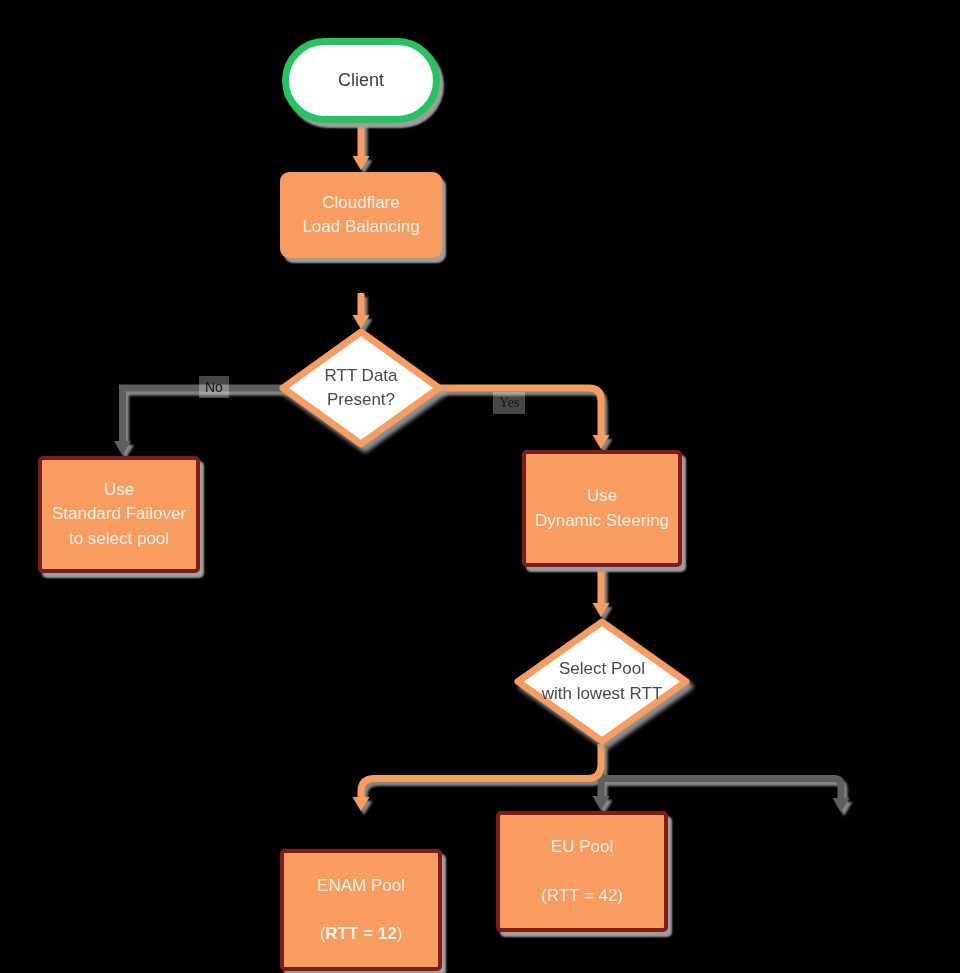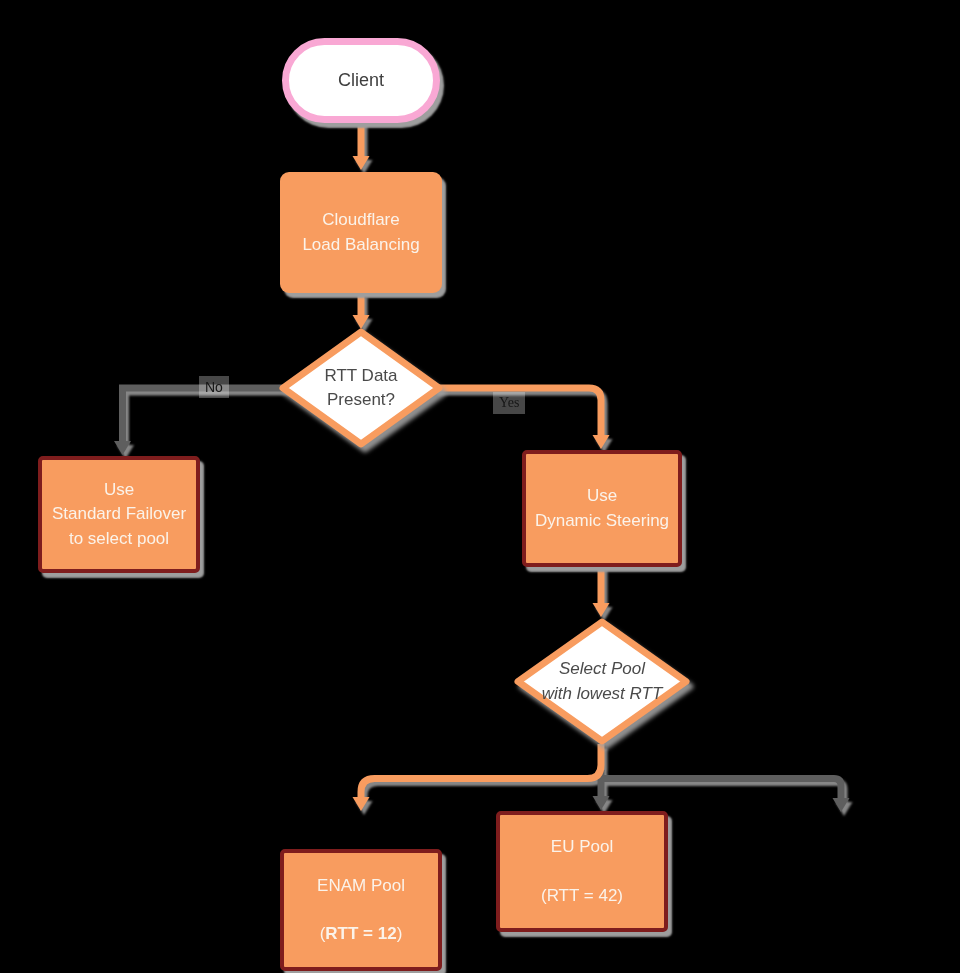--- a/index.html
+++ b/index.html
@@ -35,21 +35,21 @@
     border-radius: 9px;
     box-shadow: 4px 5px 2px #9E9E9E;
     white-space: pre-line;
   }
   .node.bordered {
     border: 4px solid #7f1d1d;
     border-radius: 5px;
   }
   .node.terminator {
     background: #FFFFFF;
-    border: 7px solid #f9a8d4;
+    border: 7px solid #22c55e;
     border-radius: 46px;
     color: #3F3F3F;
     font-size: 18px;
   }
   .diamond-wrap {
     position: absolute;
     filter: drop-shadow(4px 5px 2px rgba(158,158,158,0.9));
   }
   .diamond-text {
     position: absolute;
@@ -104,21 +104,21 @@
       <polygon points="601,449 592.5,435 609.5,435"></polygon>
       <polygon points="601,617 592.5,603 609.5,603"></polygon>
       <polygon points="361,811 352.5,797 369.5,797"></polygon>
     </g>
   </svg>
 
   <div class="node terminator" style="left:282px; top:38px; width:158px; height:85px;">
     <span>Client</span>
   </div>
 
-  <div class="node" style="left:280px; top:172px; width:162px; height:121px;">
+  <div class="node" style="left:280px; top:172px; width:162px; height:86px;">
     <span>Cloudflare
 Load Balancing</span>
   </div>
 
   <div class="diamond-wrap" style="left:278px; top:327px; width:166px; height:122px;">
     <svg width="166" height="122" viewBox="0 0 166 122">
       <path d="M83,5 L161,61 L83,117 L5,61 Z" fill="#FFFFFF" stroke="#F89C5F" stroke-width="7" stroke-linejoin="round"></path>
     </svg>
   </div>
   <div class="diamond-text" style="left:278px; top:327px; width:166px; height:122px;">RTT Data
@@ -136,21 +136,21 @@
   <div class="node bordered" style="left:522px; top:450px; width:160px; height:117px;">
     <span>Use
 Dynamic Steering</span>
   </div>
 
   <div class="diamond-wrap" style="left:513px; top:617px; width:178px; height:129px;">
     <svg width="178" height="129" viewBox="0 0 178 129">
       <path d="M89,5 L173,64.5 L89,124 L5,64.5 Z" fill="#FFFFFF" stroke="#F89C5F" stroke-width="7" stroke-linejoin="round"></path>
     </svg>
   </div>
-  <div class="diamond-text" style="left:513px; top:617px; width:178px; height:129px;font-style:italic;">Select Pool
+  <div class="diamond-text" style="left:513px; top:617px; width:178px; height:129px;">Select Pool
 with lowest RTT</div>
 
   <div class="node bordered" style="left:280px; top:813px; width:162px; height:122px;margin-top:36px;">
     <div>
       <div>ENAM Pool</div>
       <div class="pool-rtt"><span>(</span><b>RTT = 12</b><span>)</span></div>
     </div>
   </div>
 
   <div class="node bordered" style="left:496px; top:811px; width:172px; height:121px;align-items:center;">

